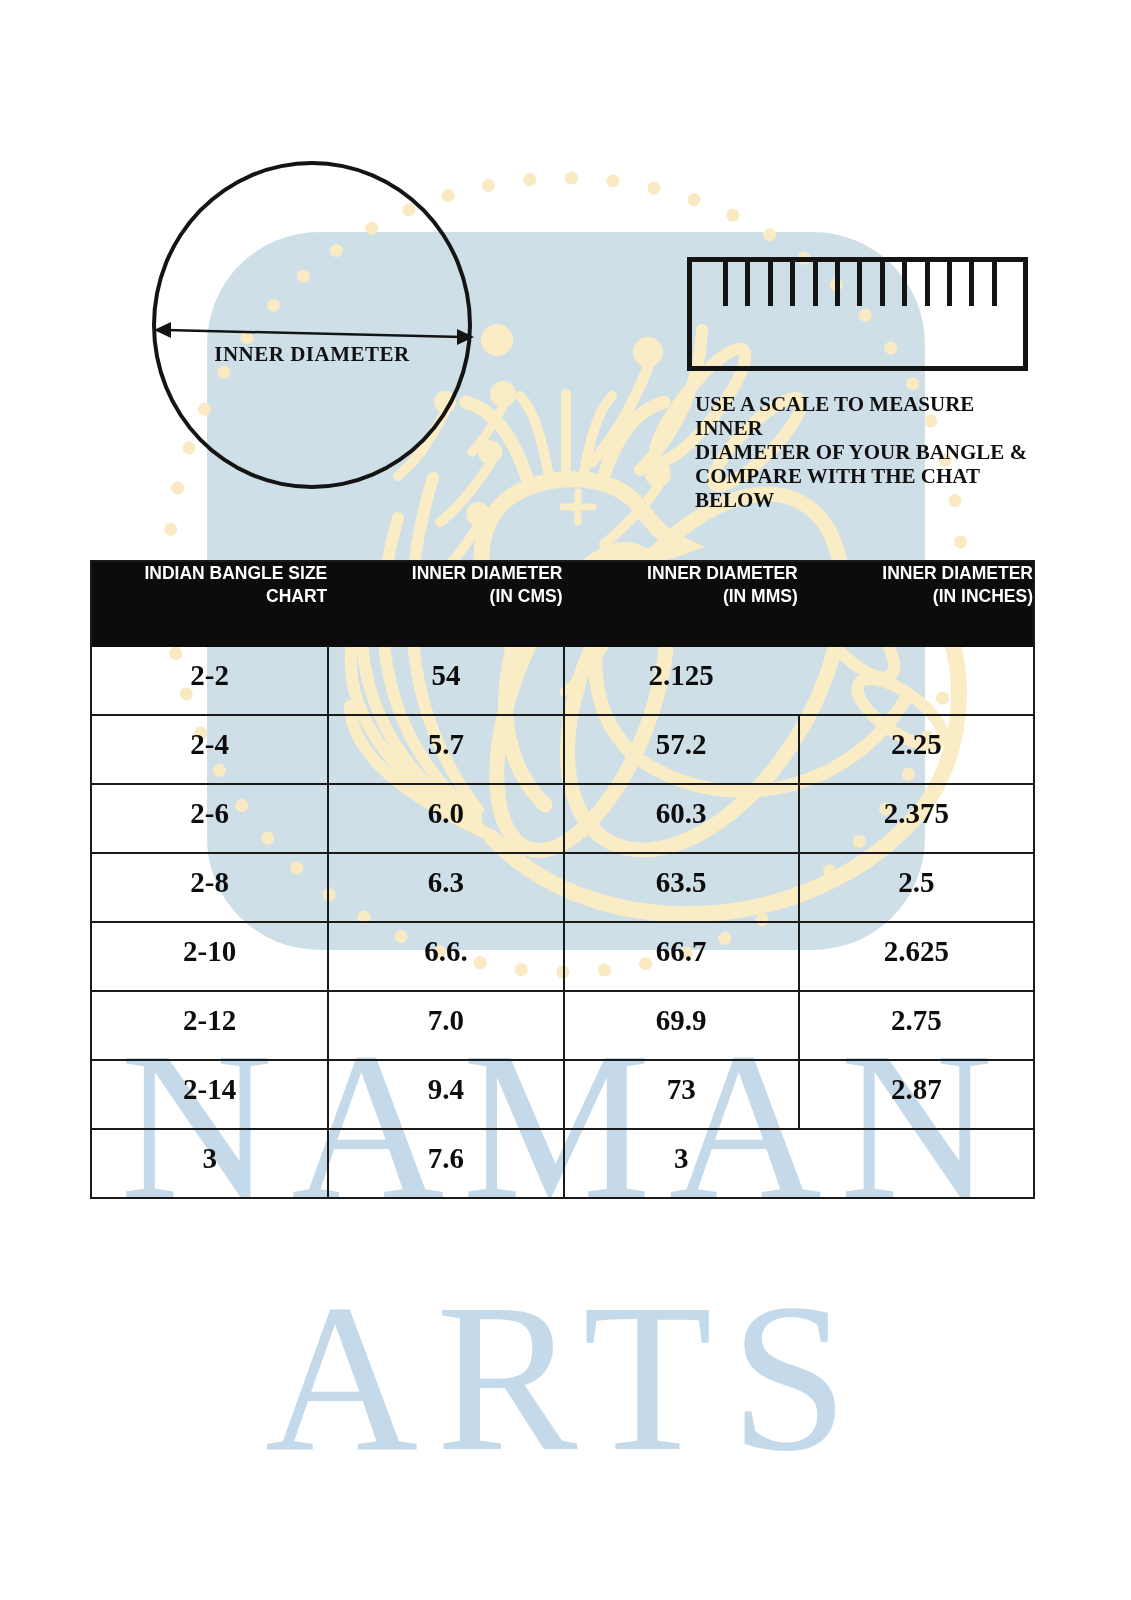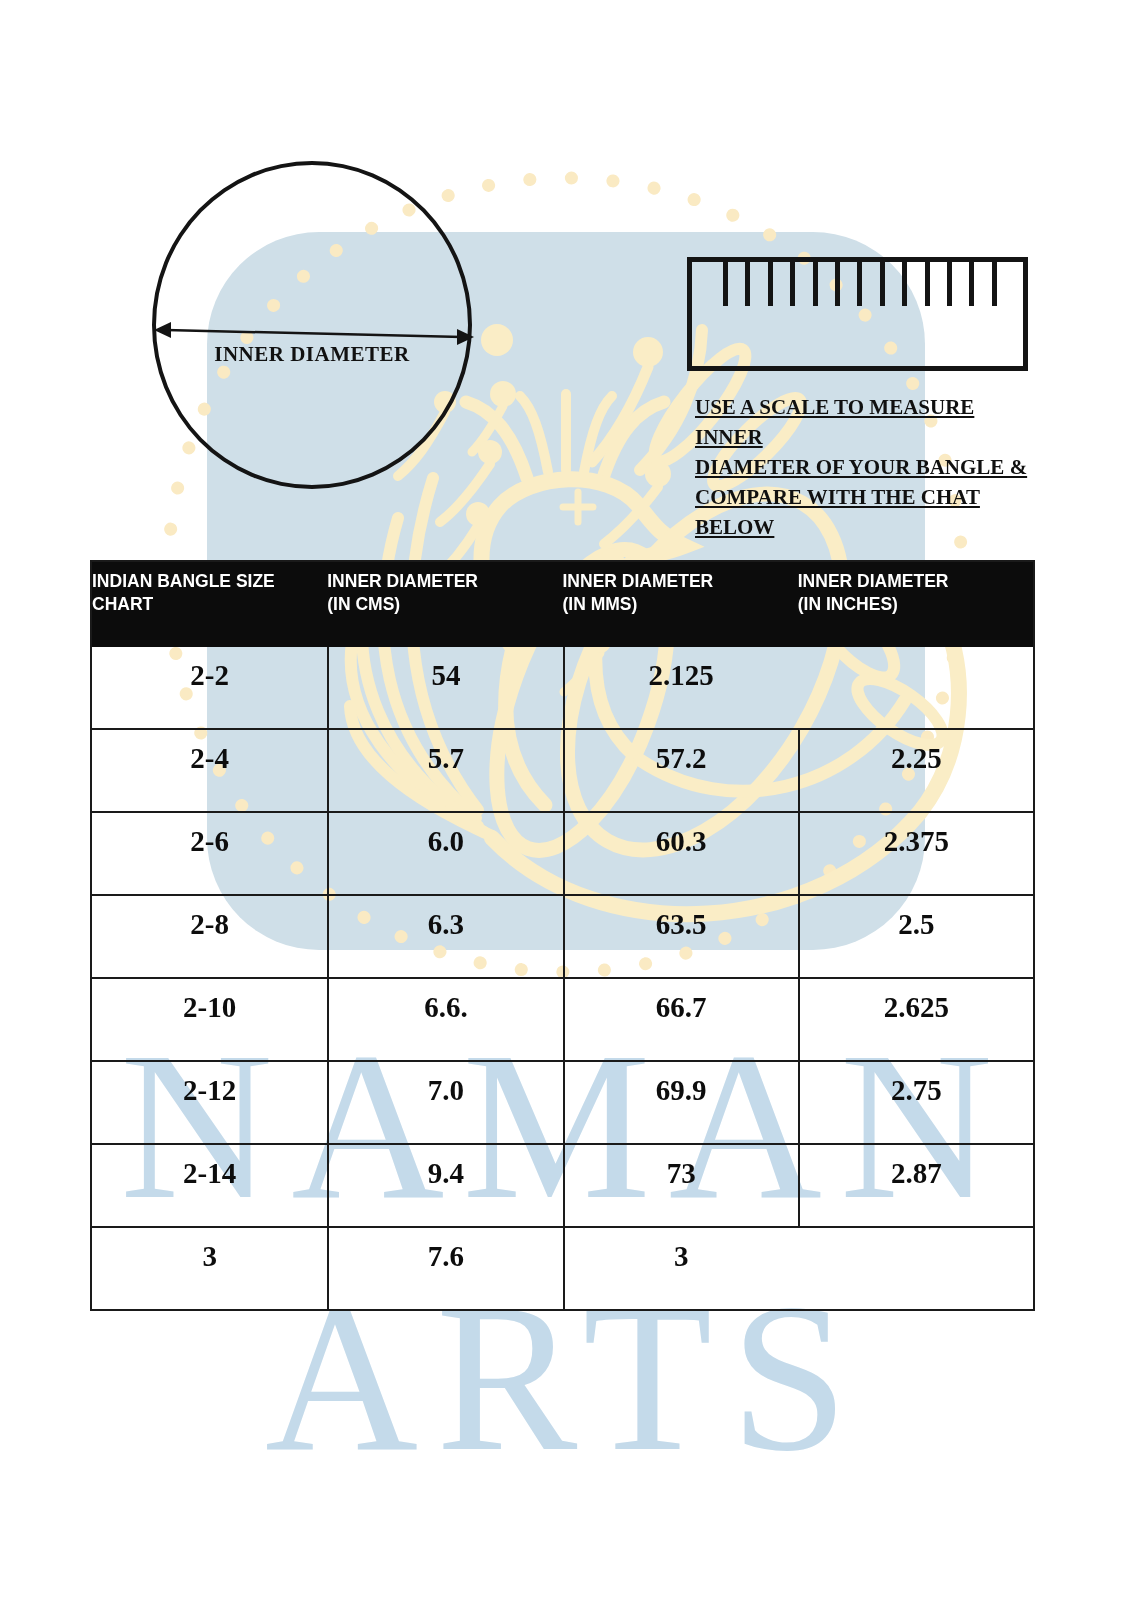--- a/index.html
+++ b/index.html
@@ -22,30 +22,30 @@
                   font-size:21px;font-weight:bold;letter-spacing:.5px;color:#111;z-index:2;}
 
   
   .ruler{position:absolute;left:687px;top:257px;width:341px;height:114px;
          border:5px solid #141414;box-sizing:border-box;z-index:2;}
   .ruler-ticks{position:absolute;left:31px;top:0;width:277px;height:44px;
                background:repeating-linear-gradient(90deg,#141414 0 5px,transparent 5px 22.4px);}
 
   
   .instruction{position:absolute;left:695px;top:392px;width:350px;z-index:2;
-               font-size:21px;line-height:30px;font-weight:bold;color:#101010;text-decoration:underline;}
+               font-size:21px;line-height:24px;font-weight:bold;color:#101010;}
 
   
   .size-table{position:absolute;left:90px;top:560px;width:945px;z-index:3;
               border:2px solid #1a1a1a;box-sizing:border-box;}
   .thead{display:grid;grid-template-columns:repeat(4,1fr);height:85px;background:#0c0c0c;
          color:#ffffff;font-family:"Liberation Sans",sans-serif;font-weight:bold;
-         font-size:17.5px;line-height:23px;text-align:left;padding-top:8px;box-sizing:border-box;}
+         font-size:17.5px;line-height:23px;text-align:right;box-sizing:border-box;}
   .th span{display:block;}
-  .tr{display:grid;grid-template-columns:repeat(4,1fr);height:81px;}
+  .tr{display:grid;grid-template-columns:repeat(4,1fr);height:67px;}
   .tr + .tr{border-top:2px solid #1a1a1a;}
   .td{text-align:center;font-weight:bold;font-size:29px;padding-top:12px;color:#0d0d0d;
       font-family:"Liberation Serif",serif;}
   .td + .td{border-left:2px solid #1a1a1a;}
 </style>
 </head>
 <body>
 
 <div class="canvas">
 

